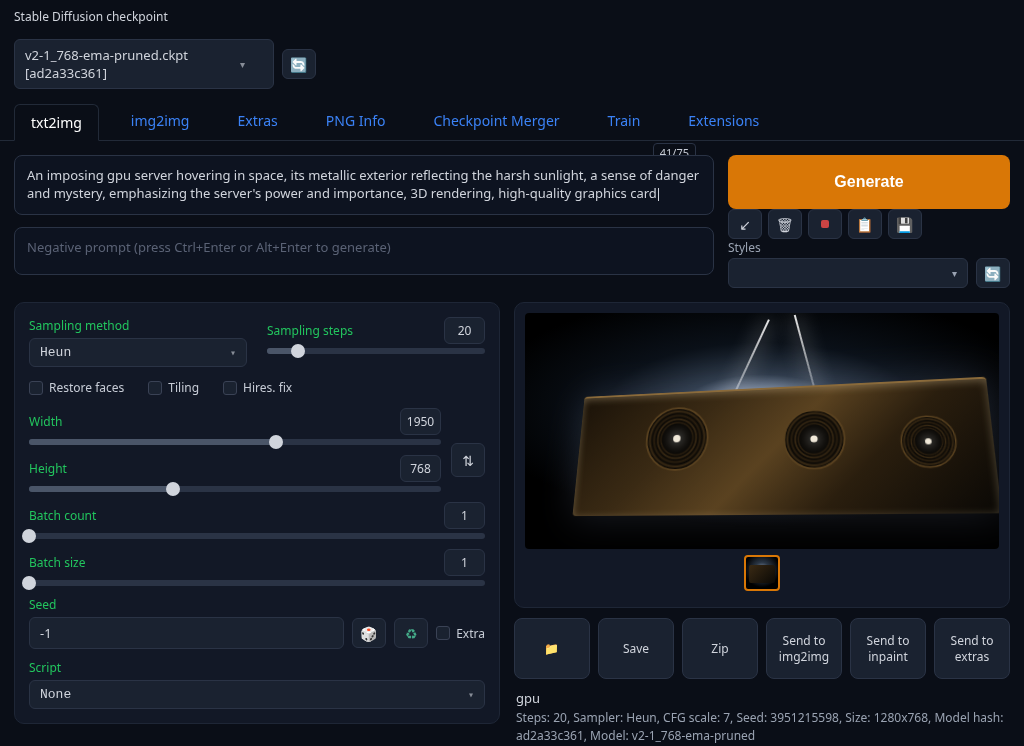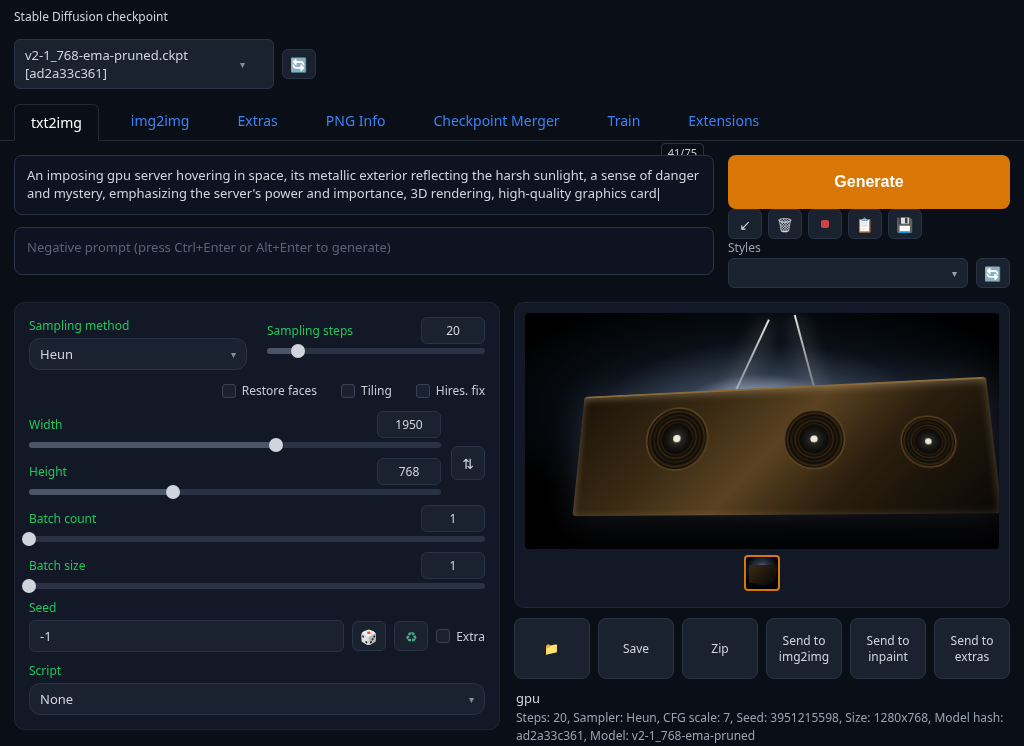--- a/index.html
+++ b/index.html
@@ -31,46 +31,46 @@
 .tab.active { background:#0a0e17; border:1px solid #222a38; border-bottom:1px solid #0a0e17; border-radius:6px 6px 0 0; position:relative; top:1px; color:#fff; }
 .main { display:flex; gap:14px; padding:14px; }
 .left-col { flex:0 0 700px; display:flex; flex-direction:column; gap:12px; }
 .right-col { flex:1; display:flex; flex-direction:column; }
 .prompt-box {
   background:#0d1320; border:1px solid #2a3345; border-radius:8px; padding:10px 12px;
   color:#d0d4dc; font-size:13px; line-height:1.4; min-height:60px; position:relative;
 }
 .prompt-box.neg { color:#5a6275; min-height:48px; }
 .token-count {
-  position:absolute; top:-12px; right:10px; background:#0a0e17; border:1px solid #2a3345;
+  position:absolute; top:-12px; right:18px; background:#0a0e17; border:1px solid #2a3345;
   border-radius:4px; padding:1px 6px; font-size:11px; color:#c7ccd6;
 }
 .generate-btn {
   background:#d97706; color:#fff; font-size:16px; font-weight:600;
   border:none; border-radius:8px; height:54px; cursor:pointer; width:100%;
 }
 .btn-row { display:flex; gap:6px; }
 .btn-row .icon-btn { flex:0 0 34px; height:30px; }
 .styles-row { display:flex; gap:8px; align-items:flex-end; }
 .styles-sel { flex:1; }
 .styles-sel .lbl { font-size:12px; color:#9aa3b2; margin-bottom:2px; display:block; }
 .styles-drop { background:#1a2230; border:1px solid #2a3345; border-radius:6px; height:30px; display:flex; align-items:center; justify-content:flex-end; padding:0 10px; color:#9aa3b2; font-size:10px; }
 .panel {
   background:#121826; border:1px solid #1e2636; border-radius:10px; padding:14px;
 }
 .ctrl-row { display:flex; gap:20px; margin-bottom:12px; }
 .ctrl { flex:1; }
 .ctrl-lbl { font-size:12px; color:#22c55e; margin-bottom:4px; display:block; }
-.sel { background:#1a2230; border:1px solid #2a3345; border-radius:11px; padding:6px 10px; color:#d0d4dc; display:flex; justify-content:space-between; align-items:center; font-size:13px; }
+.sel { background:#1a2230; border:1px solid #2a3345; border-radius:6px; padding:6px 10px; color:#d0d4dc; display:flex; justify-content:space-between; align-items:center; font-size:13px;font-family:Liberation Mono, monospace; }
 .sel .chev { font-size:10px; opacity:.6; }
 .slider { flex:1; position:relative; height:6px; background:#2a3345; border-radius:3px; }
 .slider-fill { position:absolute; left:0; top:0; height:100%; background:#4a5568; border-radius:3px; }
 .slider-thumb { position:absolute; top:50%; width:14px; height:14px; background:#d0d4dc; border-radius:50%; transform:translate(-50%,-50%); }
-.num-box { background:#1a2230; border:1px solid #2a3345; border-radius:6px; width:64px; text-align:center; padding:4px 0; font-size:12px; color:#d0d4dc; }
-.chk-line { display:flex; gap:24px; margin:6px 0 12px;justify-content:flex-end; }
+.num-box { background:#1a2230; border:1px solid #2a3345; border-radius:6px; width:41px; text-align:center; padding:4px 0; font-size:12px; color:#d0d4dc; }
+.chk-line { display:flex; gap:24px; margin:6px 0 12px; }
 .chk { display:flex; align-items:center; gap:6px; font-size:12px; color:#c7ccd6; cursor:pointer; }
 .chk-box { width:14px; height:14px; border:1px solid #3a4255; border-radius:3px; background:#1a2230; }
 .wh-group { display:flex; gap:10px; align-items:center; }
 .wh-col { flex:1; }
 .swap-btn { width:34px; height:34px; background:#1a2230; border:1px solid #2a3345; border-radius:6px; display:flex; align-items:center; justify-content:center; font-size:14px; cursor:pointer; align-self:center; margin-top:10px; }
 .seed-row { display:flex; gap:8px; align-items:center; }
 .seed-input { flex:1; background:#1a2230; border:1px solid #2a3345; border-radius:6px; padding:6px 10px; color:#d0d4dc; font-size:13px; }
 .right-main { display:flex; flex-direction:column; gap:10px; }
 .preview-box { background:#121826; border:1px solid #1e2636; border-radius:10px; padding:10px; position:relative; }
 .close-x { position:absolute; top:8px; right:10px; color:#9aa3b2; font-size:14px; cursor:pointer; }

